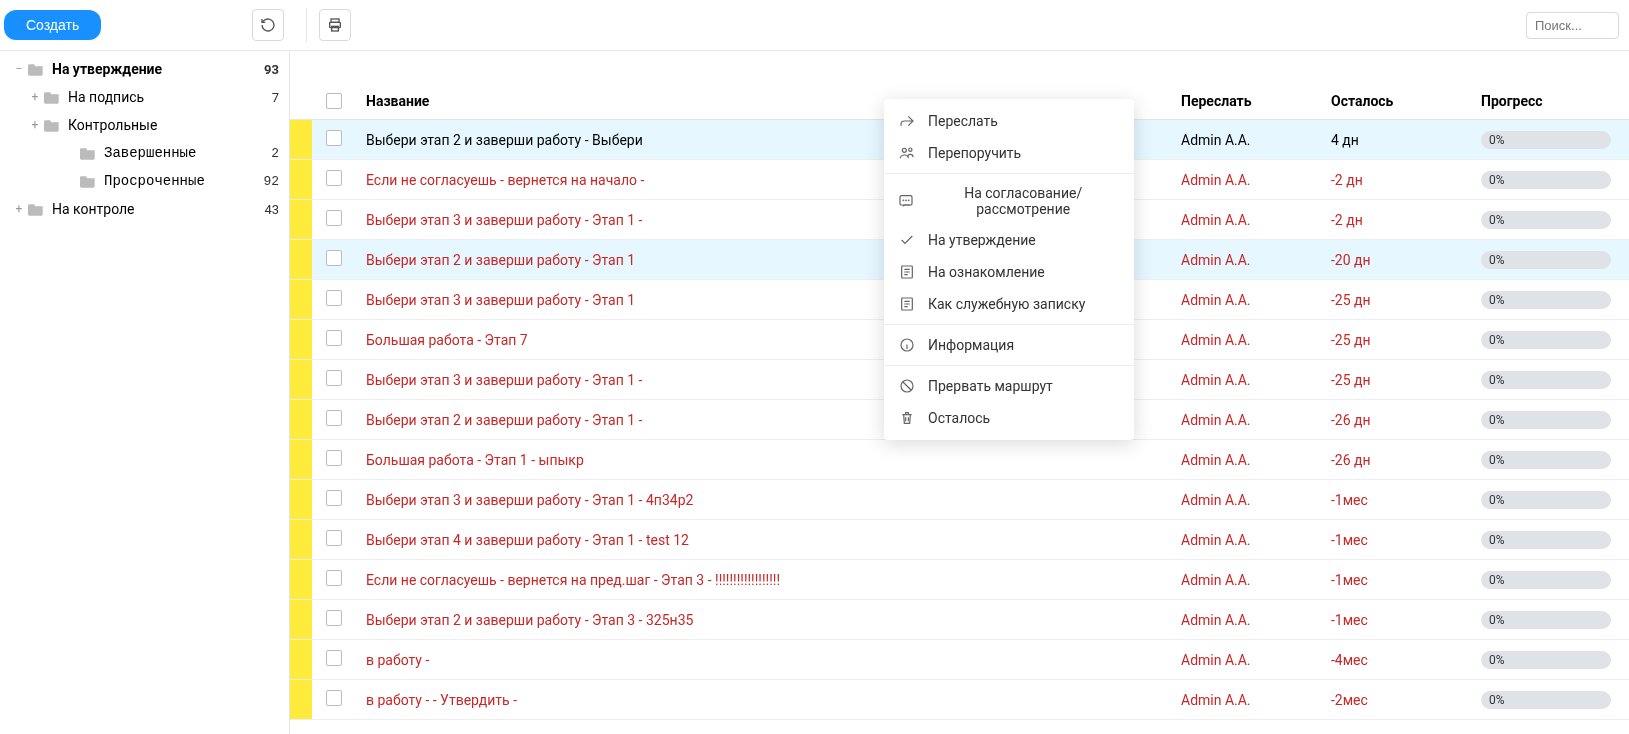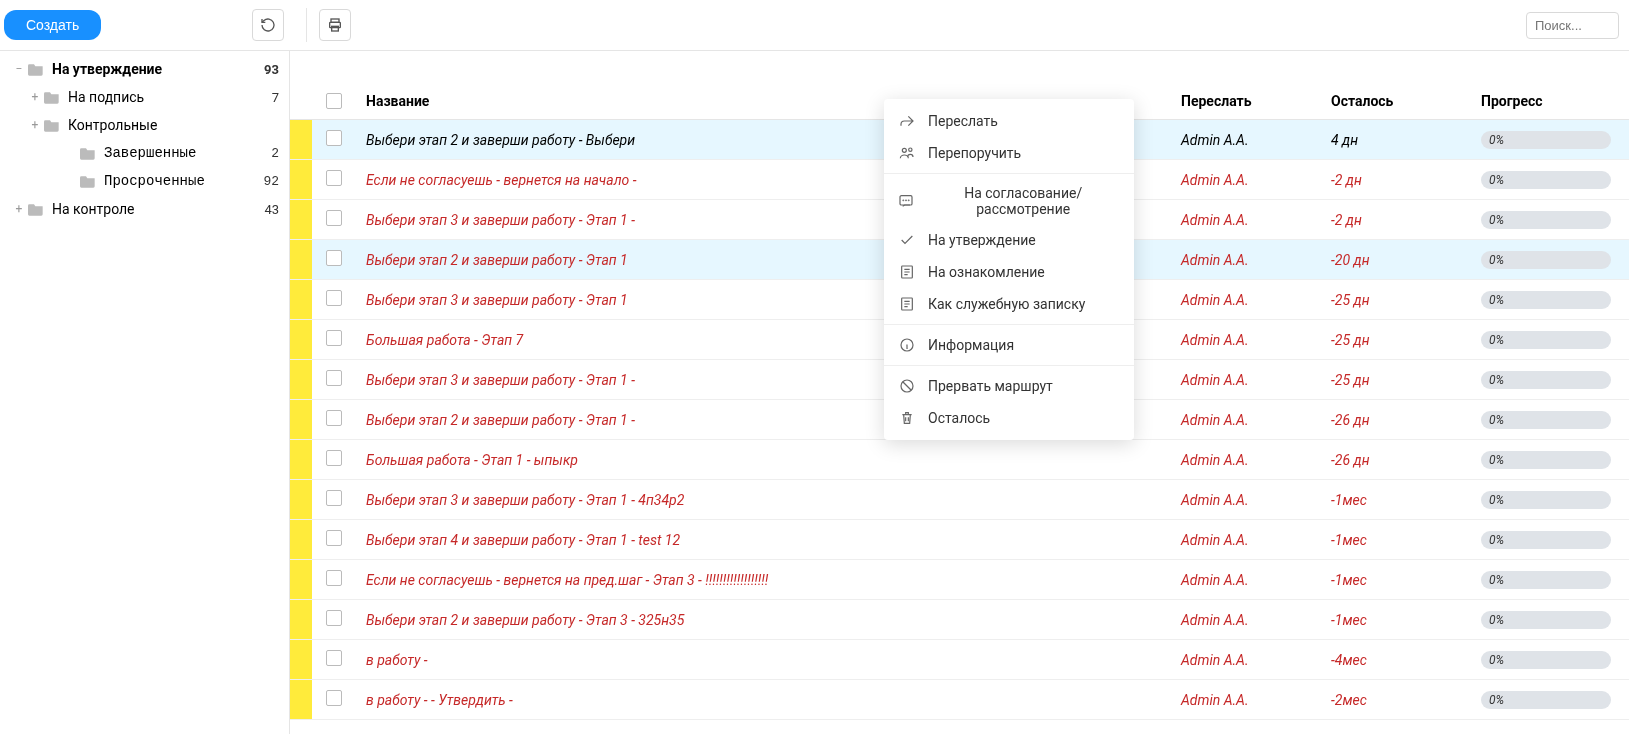--- a/index.html
+++ b/index.html
@@ -99,21 +99,21 @@
     white-space:nowrap;
   }
   tbody td {
     padding: 0;
     border-bottom:1px solid #eee;
     font-size:14px;
     white-space:nowrap;
     height:39px;
     vertical-align:middle;
   }
-  td .cell-inner { padding: 0 12px; font-style: italic; }
+  td .cell-inner { padding: 0 12px; }
   .col-marker { width:22px; }
   .marker { width:22px; height:39px; background:#ffeb3b; }
   .col-check { width:34px; text-align:center; }
   input[type=checkbox].chk {
     width:16px;height:16px; border:1px solid #bbb; border-radius:2px; appearance:none; background:#fff; cursor:pointer;
   }
   .row.selected td { background:#e6f7ff; }
   .row.red .title-cell, .row.red .assigner-cell, .row.red .remain-cell { color:#c62828; }
   .row .title-cell, .row .assigner-cell, .row .remain-cell { color:#000; }
 

